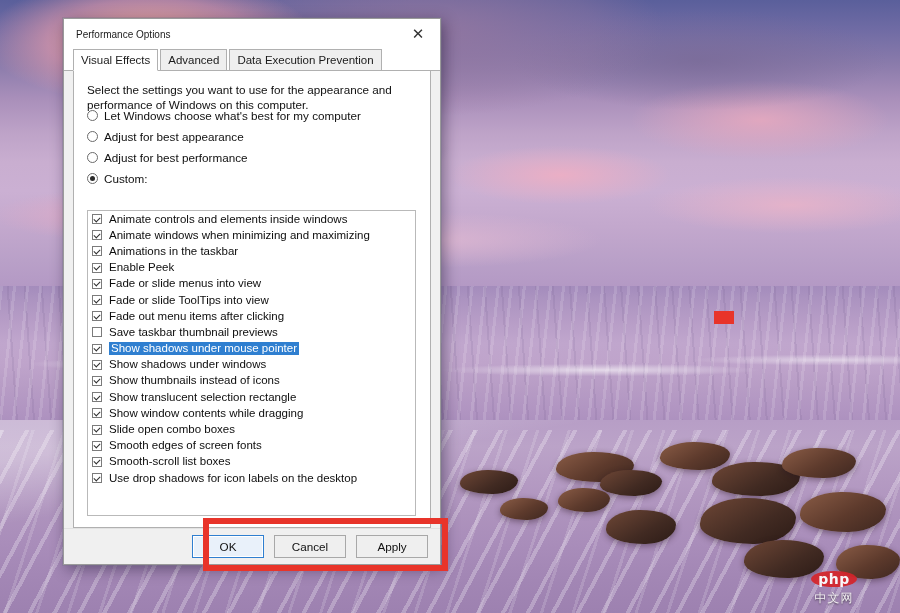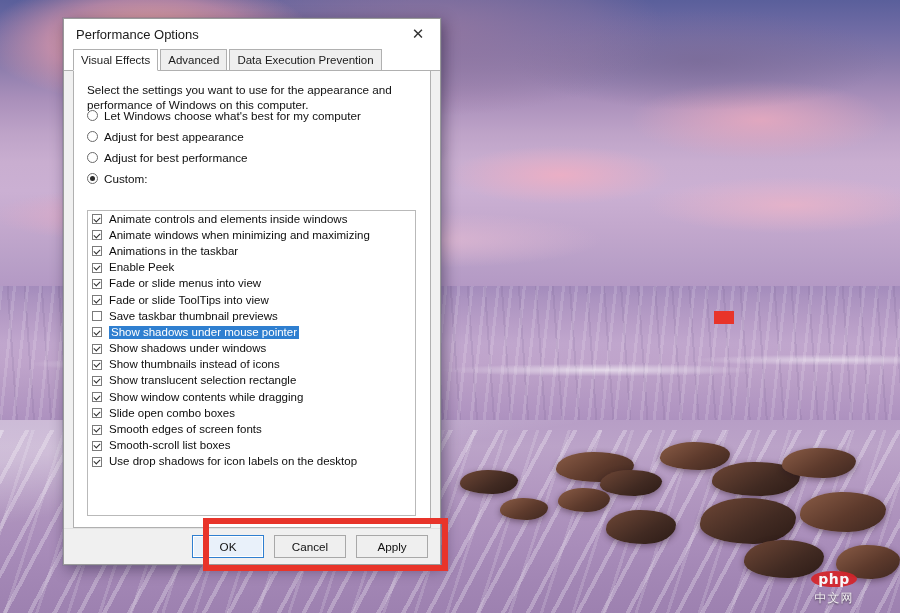--- a/index.html
+++ b/index.html
@@ -110,21 +110,21 @@
   
   #dialog{
     position:absolute;left:63px;top:18px;width:376px;height:545px;
     background:#f0f0f0;
     border:1px solid #9a9a9a;
     box-shadow:0 0 0 1px rgba(120,120,140,.35), 3px 4px 14px rgba(20,10,40,.45);
     display:flex;flex-direction:column;
   }
   #titlebar{height:31px;background:#ffffff;display:flex;align-items:center;
     flex:0 0 auto;}
-  #titlebar .title{flex:1;padding-left:12px;font-size:13px;color:#1b1b1b;
+  #titlebar .title{flex:1;padding-left:12px;font-size:10px;color:#1b1b1b;
     font-family:"Liberation Sans", sans-serif;}
   #close-btn{width:44px;height:30px;display:flex;align-items:center;
     justify-content:center;color:#333;font-size:15px;line-height:1;
     font-family:"DejaVu Sans", sans-serif;}
 
   #tabstrip{display:flex;align-items:flex-end;height:21px;
     padding:16px 0 0 9px;background:#ffffff;flex:0 0 auto;
     border-bottom:1px solid #b0b0b0;box-sizing:border-box;}
   .tab{
     font-size:11.5px;color:#1b1b1b;padding:3px 7px 3px 7px;
@@ -266,20 +266,24 @@
         </div>
         <div class="cb-row">
           <span class="cb on"></span>
           <span class="cb-label">Fade or slide menus into view</span>
         </div>
         <div class="cb-row">
           <span class="cb on"></span>
           <span class="cb-label">Fade or slide ToolTips into view</span>
         </div>
         <div class="cb-row">
+          <span class="cb on"></span>
+          <span class="cb-label">Fade out menu items after clicking</span>
+        </div>
+        <div class="cb-row">
           <span class="cb"></span>
           <span class="cb-label">Save taskbar thumbnail previews</span>
         </div>
         <div class="cb-row selected">
           <span class="cb on"></span>
           <span class="cb-label">Show shadows under mouse pointer</span>
         </div>
         <div class="cb-row">
           <span class="cb on"></span>
           <span class="cb-label">Show shadows under windows</span>

